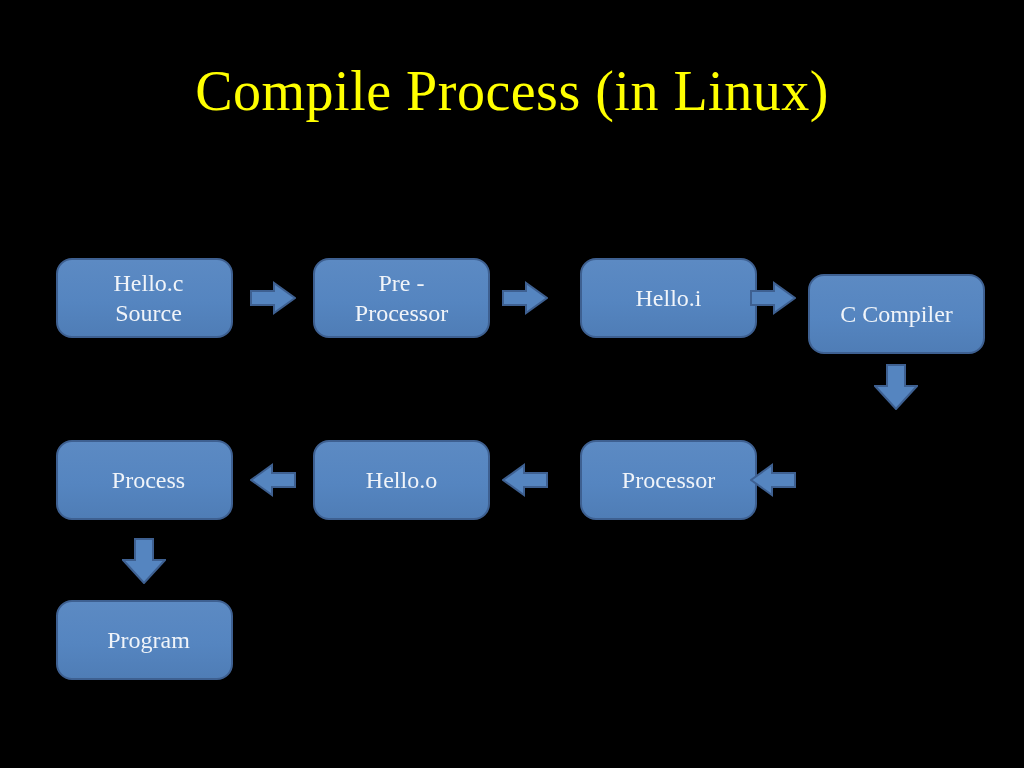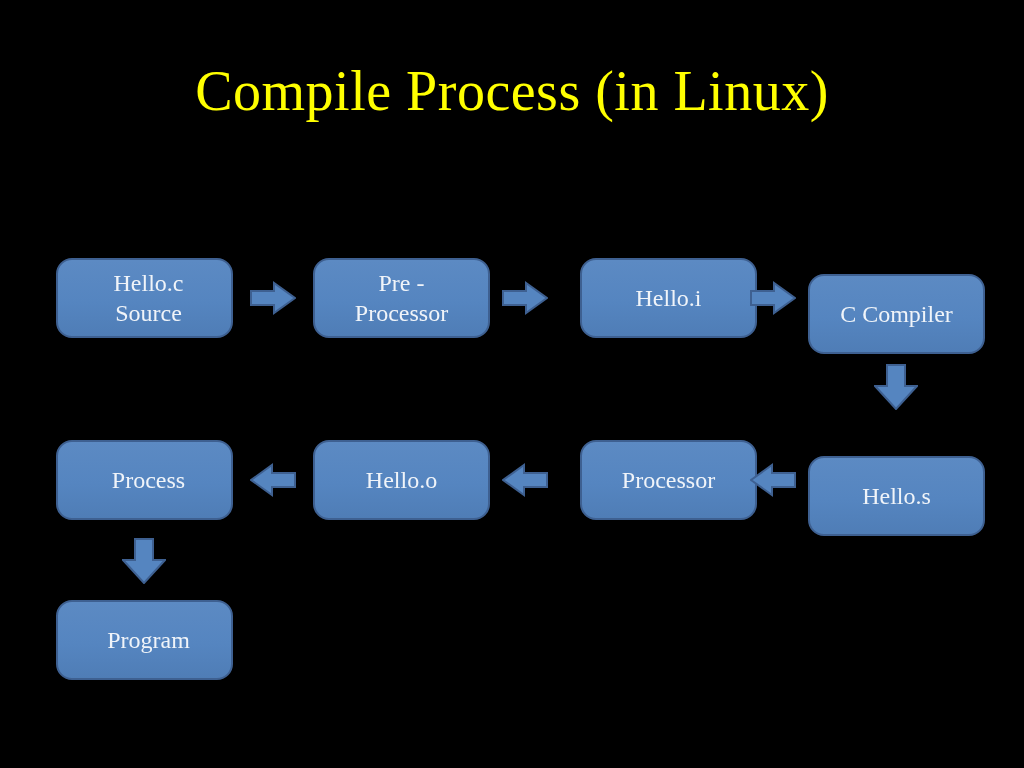--- a/index.html
+++ b/index.html
@@ -135,23 +135,20 @@
   </svg>
 
   <div class="node r2 c3">
     <span class="node-label">Processor</span>
   </div>
 
   <svg class="arrow arrow-h ar2 ag3" viewBox="0 0 46 34">
     <polygon points="45,10 22,10 22,2 1,17 22,32 22,24 45,24"></polygon>
   </svg>
 
-  <div class="node r2 c4">
-    <span class="node-label">Hello.s</span>
-  </div>
 
   <svg class="arrow arrow-v ad2" viewBox="0 0 44 46">
     <polygon points="13,1 31,1 31,22 43,22 22,45 1,22 13,22"></polygon>
   </svg>
 
   <div class="node r3 c1">
     <span class="node-label">Program</span>
   </div>
 
 </div>

